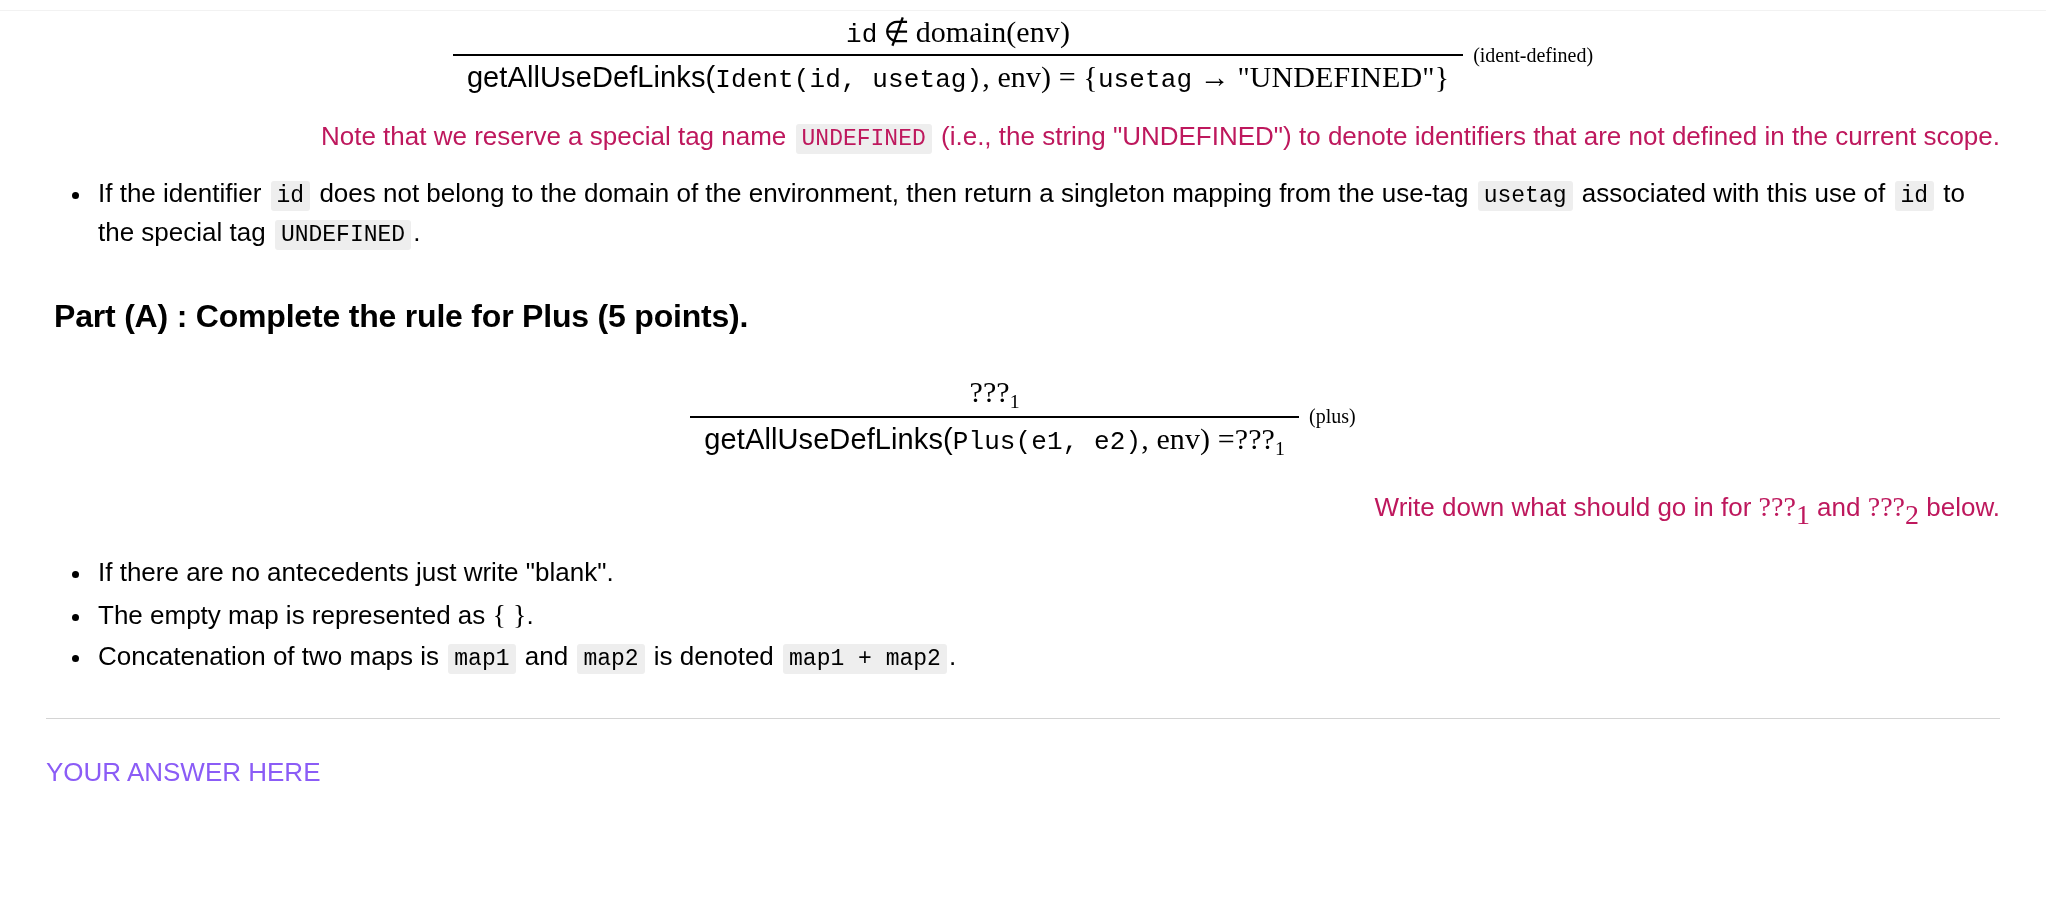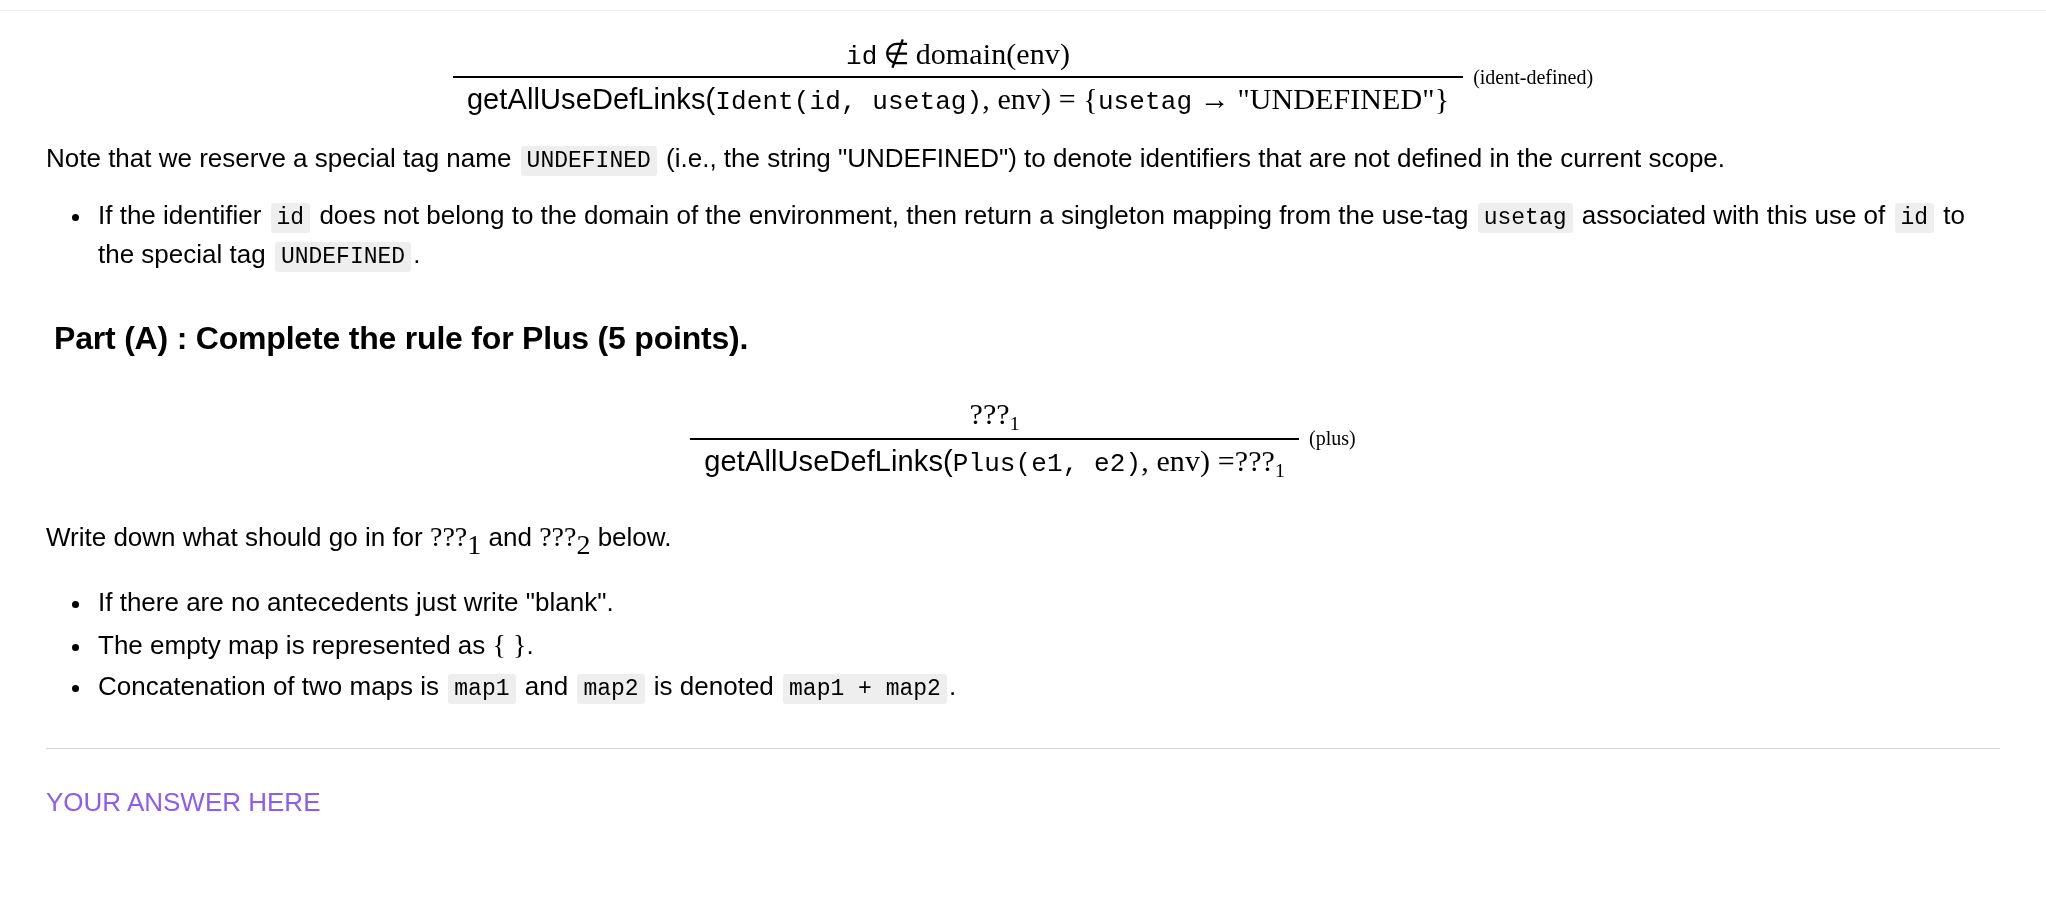--- a/index.html
+++ b/index.html
@@ -28,21 +28,20 @@
     padding: 0 46px;
     box-sizing: border-box;
   }
 
   
   .rule-block {
     display: flex;
     justify-content: center;
     align-items: center;
     width: 100%;
-    margin-top: 22px;
   }
   .rule-inner {
     display: flex;
     align-items: center;
     font-family: "Liberation Serif", serif;
   }
   .frac {
     display: inline-flex;
     flex-direction: column;
     align-items: center;
@@ -82,21 +81,22 @@
   }
   .qqq {
     font-family: "Liberation Serif", serif;
   }
 
   
   p.para {
     font-size: 26px;
     line-height: 1.45;
     margin: 18px 0 0 0;
-    color: #000000;
+    color: #be185d;
+    text-align: right;
   }
   ul.bullets {
     margin: 18px 0 0 0;
     padding-left: 46px;
     list-style: disc;
   }
   ul.bullets > li {
     font-size: 26px;
     line-height: 1.48;
     margin: 0 0 2px 0;
@@ -176,21 +176,21 @@
     <div class="rule-inner">
       <div class="frac">
         <div class="num"><span class="qqq">???</span><span class="sub">1</span></div>
         <div class="bar"></div>
         <div class="den"><span class="sans-math">getAllUseDefLinks(</span><span class="tt">Plus(e1, e2)</span><span>, env) =</span><span class="qqq">???</span><span class="sub">1</span></div>
       </div>
       <div class="rule-label">(plus)</div>
     </div>
   </div>
 
-  <p class="para" style="margin-top:32px;"><span>Write down what should go in for</span>&nbsp;<span class="inline-math">???</span><span class="inline-math sub">1</span>&nbsp;<span>and</span>&nbsp;<span class="inline-math">???</span><span class="inline-math sub">2</span>&nbsp;<span>below.</span></p>
+  <p class="para" style="margin-top:24px;"><span>Write down what should go in for</span>&nbsp;<span class="inline-math">???</span><span class="inline-math sub">1</span>&nbsp;<span>and</span>&nbsp;<span class="inline-math">???</span><span class="inline-math sub">2</span>&nbsp;<span>below.</span></p>
 
   <ul class="bullets">
     <li><span>If there are no antecedents just write "blank".</span></li>
     <li><span>The empty map is represented as</span>&nbsp;<span class="inline-math">{ }</span><span>.</span></li>
     <li><span>Concatenation of two maps is</span>&nbsp;<code class="code">map1</code>&nbsp;<span>and</span>&nbsp;<code class="code">map2</code>&nbsp;<span>is denoted</span>&nbsp;<code class="code">map1 + map2</code><span>.</span></li>
   </ul>
 
   <div class="divider"></div>
   <div class="answer-text">YOUR ANSWER HERE</div>
 

